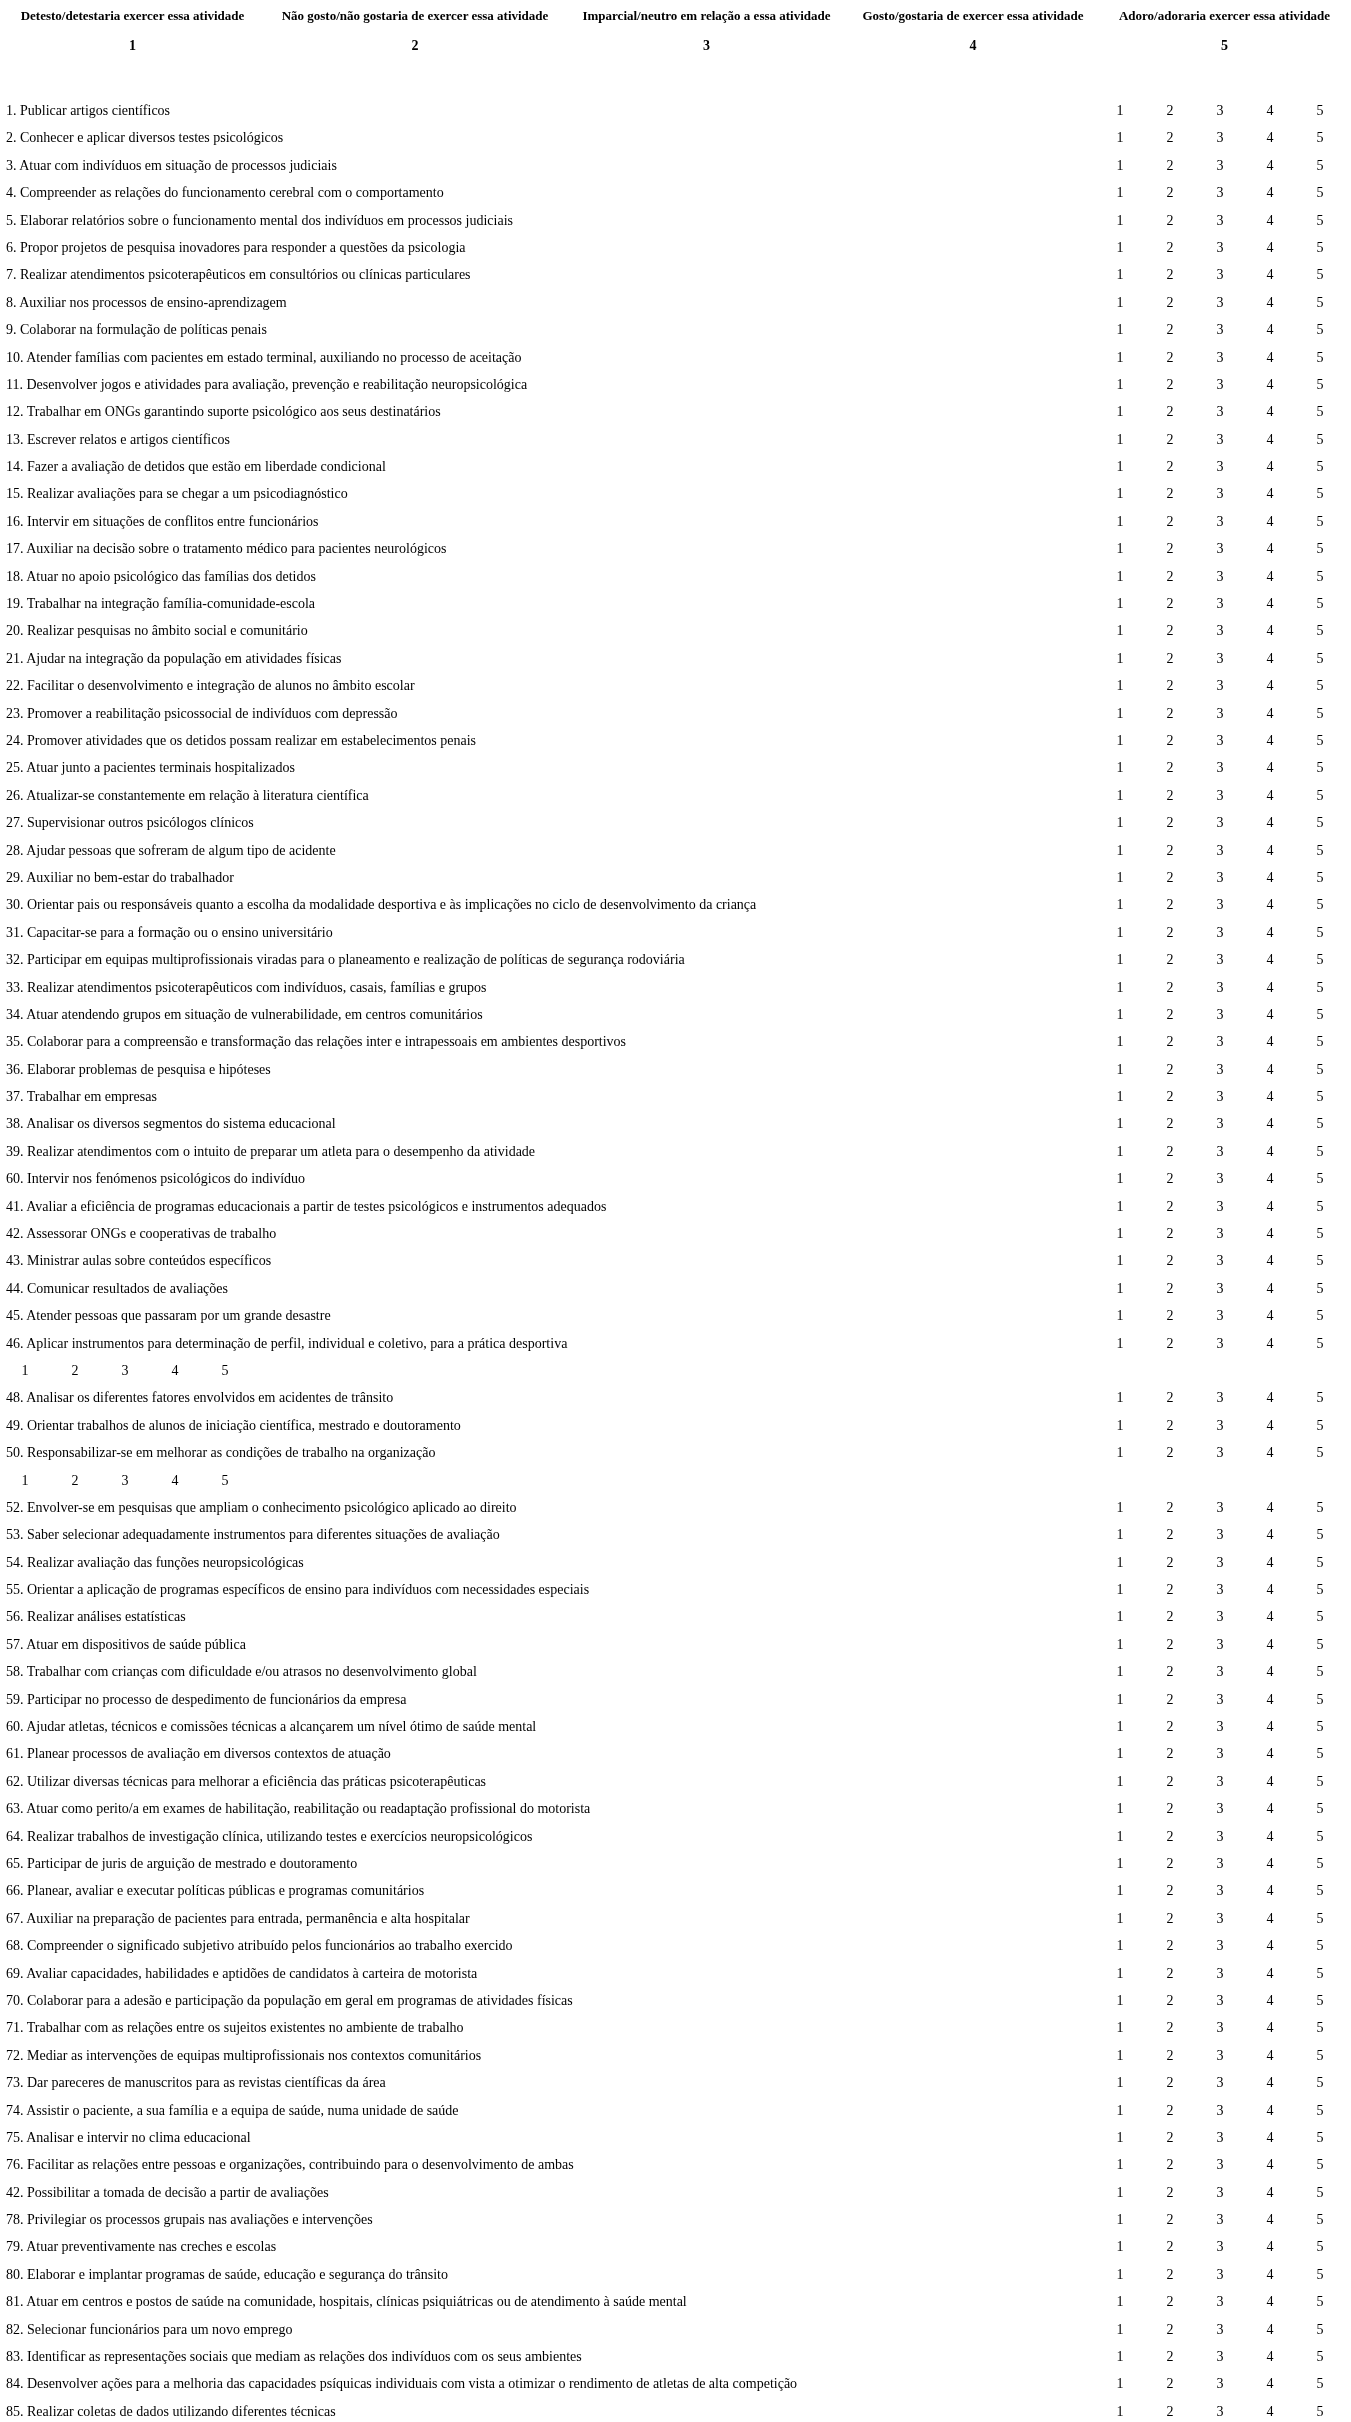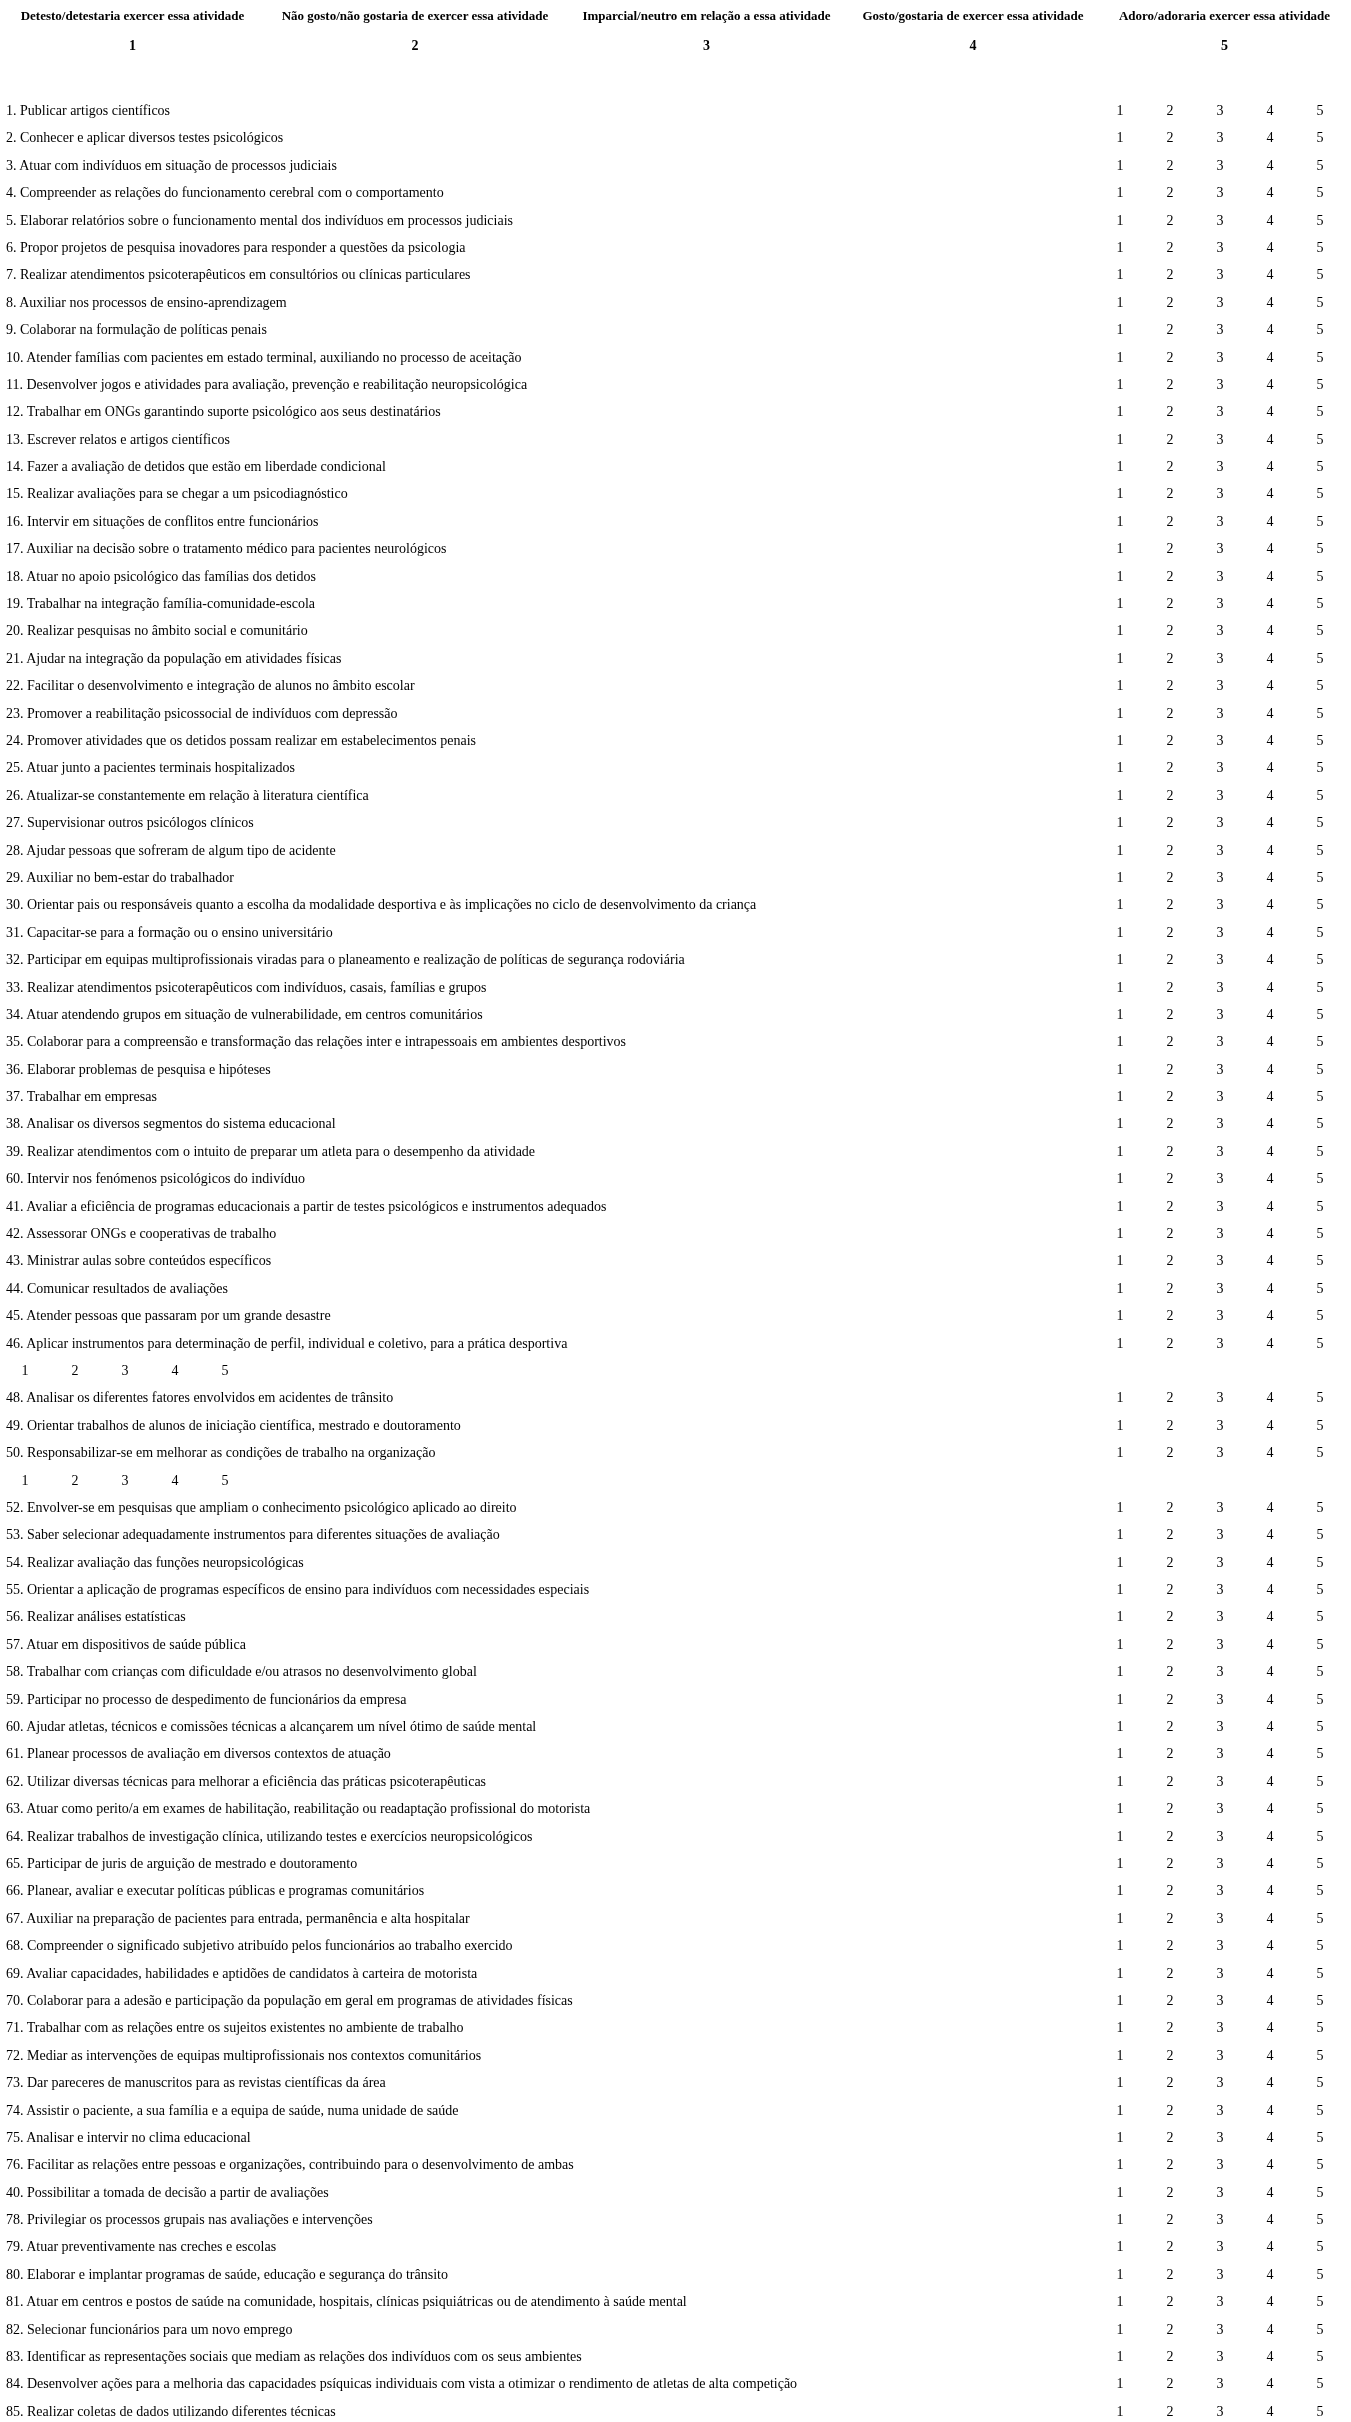--- a/index.html
+++ b/index.html
@@ -856,21 +856,21 @@
         <div class="item-text">76. Facilitar as relações entre pessoas e organizações, contribuindo para o desenvolvimento de ambas</div>
         <div class="ratings">
           <div class="rating-cell">1</div>
           <div class="rating-cell">2</div>
           <div class="rating-cell">3</div>
           <div class="rating-cell">4</div>
           <div class="rating-cell">5</div>
         </div>
       </div>
       <div class="item-row">
-        <div class="item-text">40. Possibilitar a tomada de decisão a partir de avaliações</div>
+        <div class="item-text">42. Possibilitar a tomada de decisão a partir de avaliações</div>
         <div class="ratings">
           <div class="rating-cell">1</div>
           <div class="rating-cell">2</div>
           <div class="rating-cell">3</div>
           <div class="rating-cell">4</div>
           <div class="rating-cell">5</div>
         </div>
       </div>
       <div class="item-row">
         <div class="item-text">78. Privilegiar os processos grupais nas avaliações e intervenções</div>

